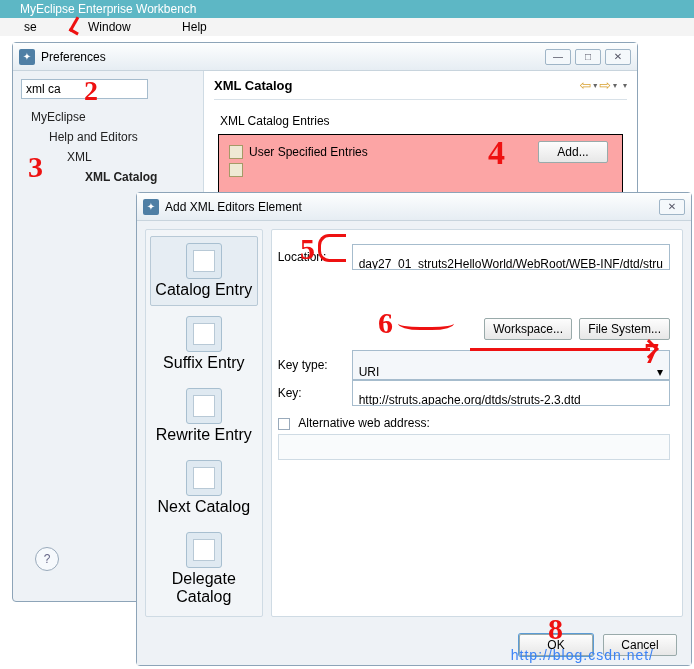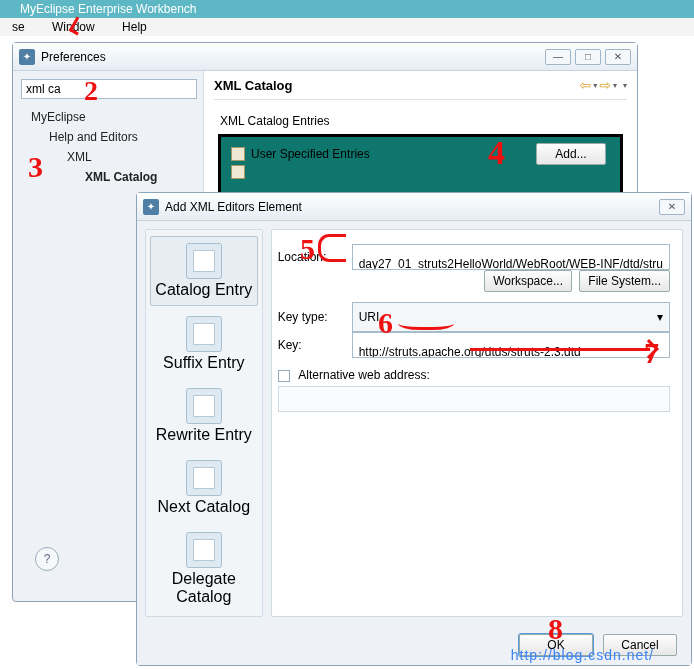--- a/index.html
+++ b/index.html
@@ -1,44 +1,44 @@
 <!DOCTYPE html>
 <html><head>
 <meta charset="utf-8">
 <style>
   * { box-sizing: border-box; font-family: "Segoe UI", Tahoma, sans-serif; font-size: 12px; }
   body { margin: 0; background: #fff; width: 694px; height: 669px; position: relative; overflow: hidden; }
   .appbar-title { position:absolute; top:0; left:0; right:0; height:18px; background:#5db7c5; color:#fff; padding-left:20px; line-height:18px; }
   .menubar { position:absolute; top:18px; left:0; right:0; height:18px; background:#f4f4f4; }
-  .menubar span { display:inline-block; padding:2px 12px; }
+  .menubar span { display:inline-block; padding:2px 24px; }
   
   .win-pref {
     position:absolute; top:42px; left:12px; width:626px; height:560px;
     background:#eef2f6; border:1px solid #8da4b8; border-radius:4px;
   }
   .win-title { height:28px; background:linear-gradient(#fdfefe,#e6edf3); border-bottom:1px solid #c8d4dd; display:flex; align-items:center; padding:0 6px; }
   .win-title .glyph { width:16px; height:16px; background:#4f7fa5; border-radius:2px; margin-right:6px; display:flex; align-items:center; justify-content:center; color:#fff; font-size:10px;}
   .win-title .txt { flex:1; }
   .win-ctrls { display:flex; gap:4px; }
   .wbtn { width:26px; height:16px; border:1px solid #9fb5c7; border-radius:2px; background:#f4f8fb; text-align:center; line-height:13px; font-size:10px; color:#556; }
   .pref-body { display:flex; height:calc(100% - 28px); }
   .pref-nav { width:190px; padding:8px; }
-  .search { width:176px; height:20px; border:1px solid #a6bccd; background:#fff; padding:2px 4px; }
+  .search { width:127px; height:20px; border:1px solid #a6bccd; background:#fff; padding:2px 4px; }
   .tree { margin-top:8px; line-height:20px; color:#222; }
   .tree .l1 { padding-left:10px; }
   .tree .l2 { padding-left:28px; }
   .tree .l3 { padding-left:46px; }
   .tree .l4 { padding-left:64px; font-weight:bold; }
   .pref-content { flex:1; background:#fff; border-left:1px solid #cfdbe4; padding:6px 10px; }
   .pc-header { display:flex; align-items:center; border-bottom:1px solid #d8e1e8; padding-bottom:6px; }
   .pc-header h2 { margin:0; font-size:13px; font-weight:bold; flex:1; }
   .arrow { color:#d8a030; font-size:14px; padding:0 2px;}
   .triangle { font-size:8px; color:#666; }
   .entries-label { margin:14px 0 6px 6px; }
-  .entries-box { border:3px solid #000000; background:#0f766e; margin:0 4px; height:70px; display:flex; }
+  .entries-box { border:1px solid #000000; background:#fca5a5; margin:0 4px; height:70px; display:flex; }
   .entries-list { flex:1; padding:6px 10px; }
   .entry-row { display:flex; align-items:center; gap:6px; line-height:22px; }
   .eicon { width:14px; height:14px; background:#efe9d4; border:1px solid #a59a67; display:inline-block;}
   .entries-btns { width:90px; padding:6px;}
   .btn { display:inline-block; min-width:70px; padding:3px 10px; text-align:center; background:linear-gradient(#fdfdfd,#e7e7e7); border:1px solid #9aa; border-radius:2px; }
   .help-circle { position:absolute; left:22px; bottom:30px; width:24px; height:24px; border:1px solid #9ab; border-radius:50%; text-align:center; line-height:22px; color:#668; background:#f6f9fc; }
   
   .win-add {
     position:absolute; top:192px; left:136px; width:556px; height:474px;
     background:#eef2f6; border:1px solid #8da4b8; border-radius:4px;
@@ -47,22 +47,22 @@
   .add-side { width:120px; background:#f2f5f8; border-right:1px solid #cfdbe4; padding:6px 4px; text-align:center; margin:8px; border:1px solid #cfdbe4; border-radius:2px;}
   .side-item { padding:6px 2px; border-radius:2px; margin-bottom:4px; }
   .side-item.sel { background:#e6edf3; border:1px solid #b8c9d6; }
   .side-icon { width:36px; height:36px; margin:0 auto 2px; background:#dfe9f1; border:1px solid #a8bfd0; border-radius:3px; position:relative;}
   .side-icon::after{content:"";position:absolute;inset:6px;background:#fff;border:1px solid #b8c9d6;}
   .side-label { font-size:16px; }
   .add-form { flex:1; padding:14px 12px 4px 6px; background:#fff; margin:8px 8px 8px 0; border:1px solid #cfdbe4; border-radius:2px;}
   .frow { display:flex; align-items:center; margin-bottom:0; gap:6px; }
   .frow label { width:68px; }
   .finput { flex:1; border:1px solid #a6bccd; background:#fff; height:22px; padding:12px 6px; overflow:hidden; white-space:nowrap; }
-  .select { flex:1; border:1px solid #a6bccd; background:#f4f7fa; height:22px; padding:14px 6px; display:flex; align-items:center; justify-content:space-between;}
-  .fbtns { text-align:right; margin-bottom:10px; }
+  .select { flex:1; border:1px solid #a6bccd; background:#f4f7fa; height:22px; padding:14px 6px; display:flex; justify-content:space-between;}
+  .fbtns { text-align:right; margin-bottom:10px;margin-top:48px; }
   .fbtns .btn { min-width:auto; padding:3px 8px; margin-left:4px;}
   .chk { width:12px; height:12px; border:1px solid #9ab; display:inline-block; margin-right:6px; vertical-align:middle;}
   .altbox { border:1px solid #cfdbe4; background:#f9fbfc; height:26px; margin-top:4px;}
   .add-footer { height:40px; display:flex; justify-content:flex-end; align-items:center; padding:0 14px; gap:10px; background:#eef2f6;}
   .add-footer .btn { min-width:74px; }
   .ok-btn { box-shadow:0 0 0 1px #5a9bd5; }
   
   .anno { position:absolute; color:#e11; font-family:"Comic Sans MS",cursive; font-weight:bold; pointer-events:none; }
   .a1 { top:18px; left:72px; width:10px; height:16px; border-left:3px solid #e11; border-bottom:3px solid #e11; transform:rotate(30deg);}
   .a2 { top:75px; left:84px; font-size:28px; }

